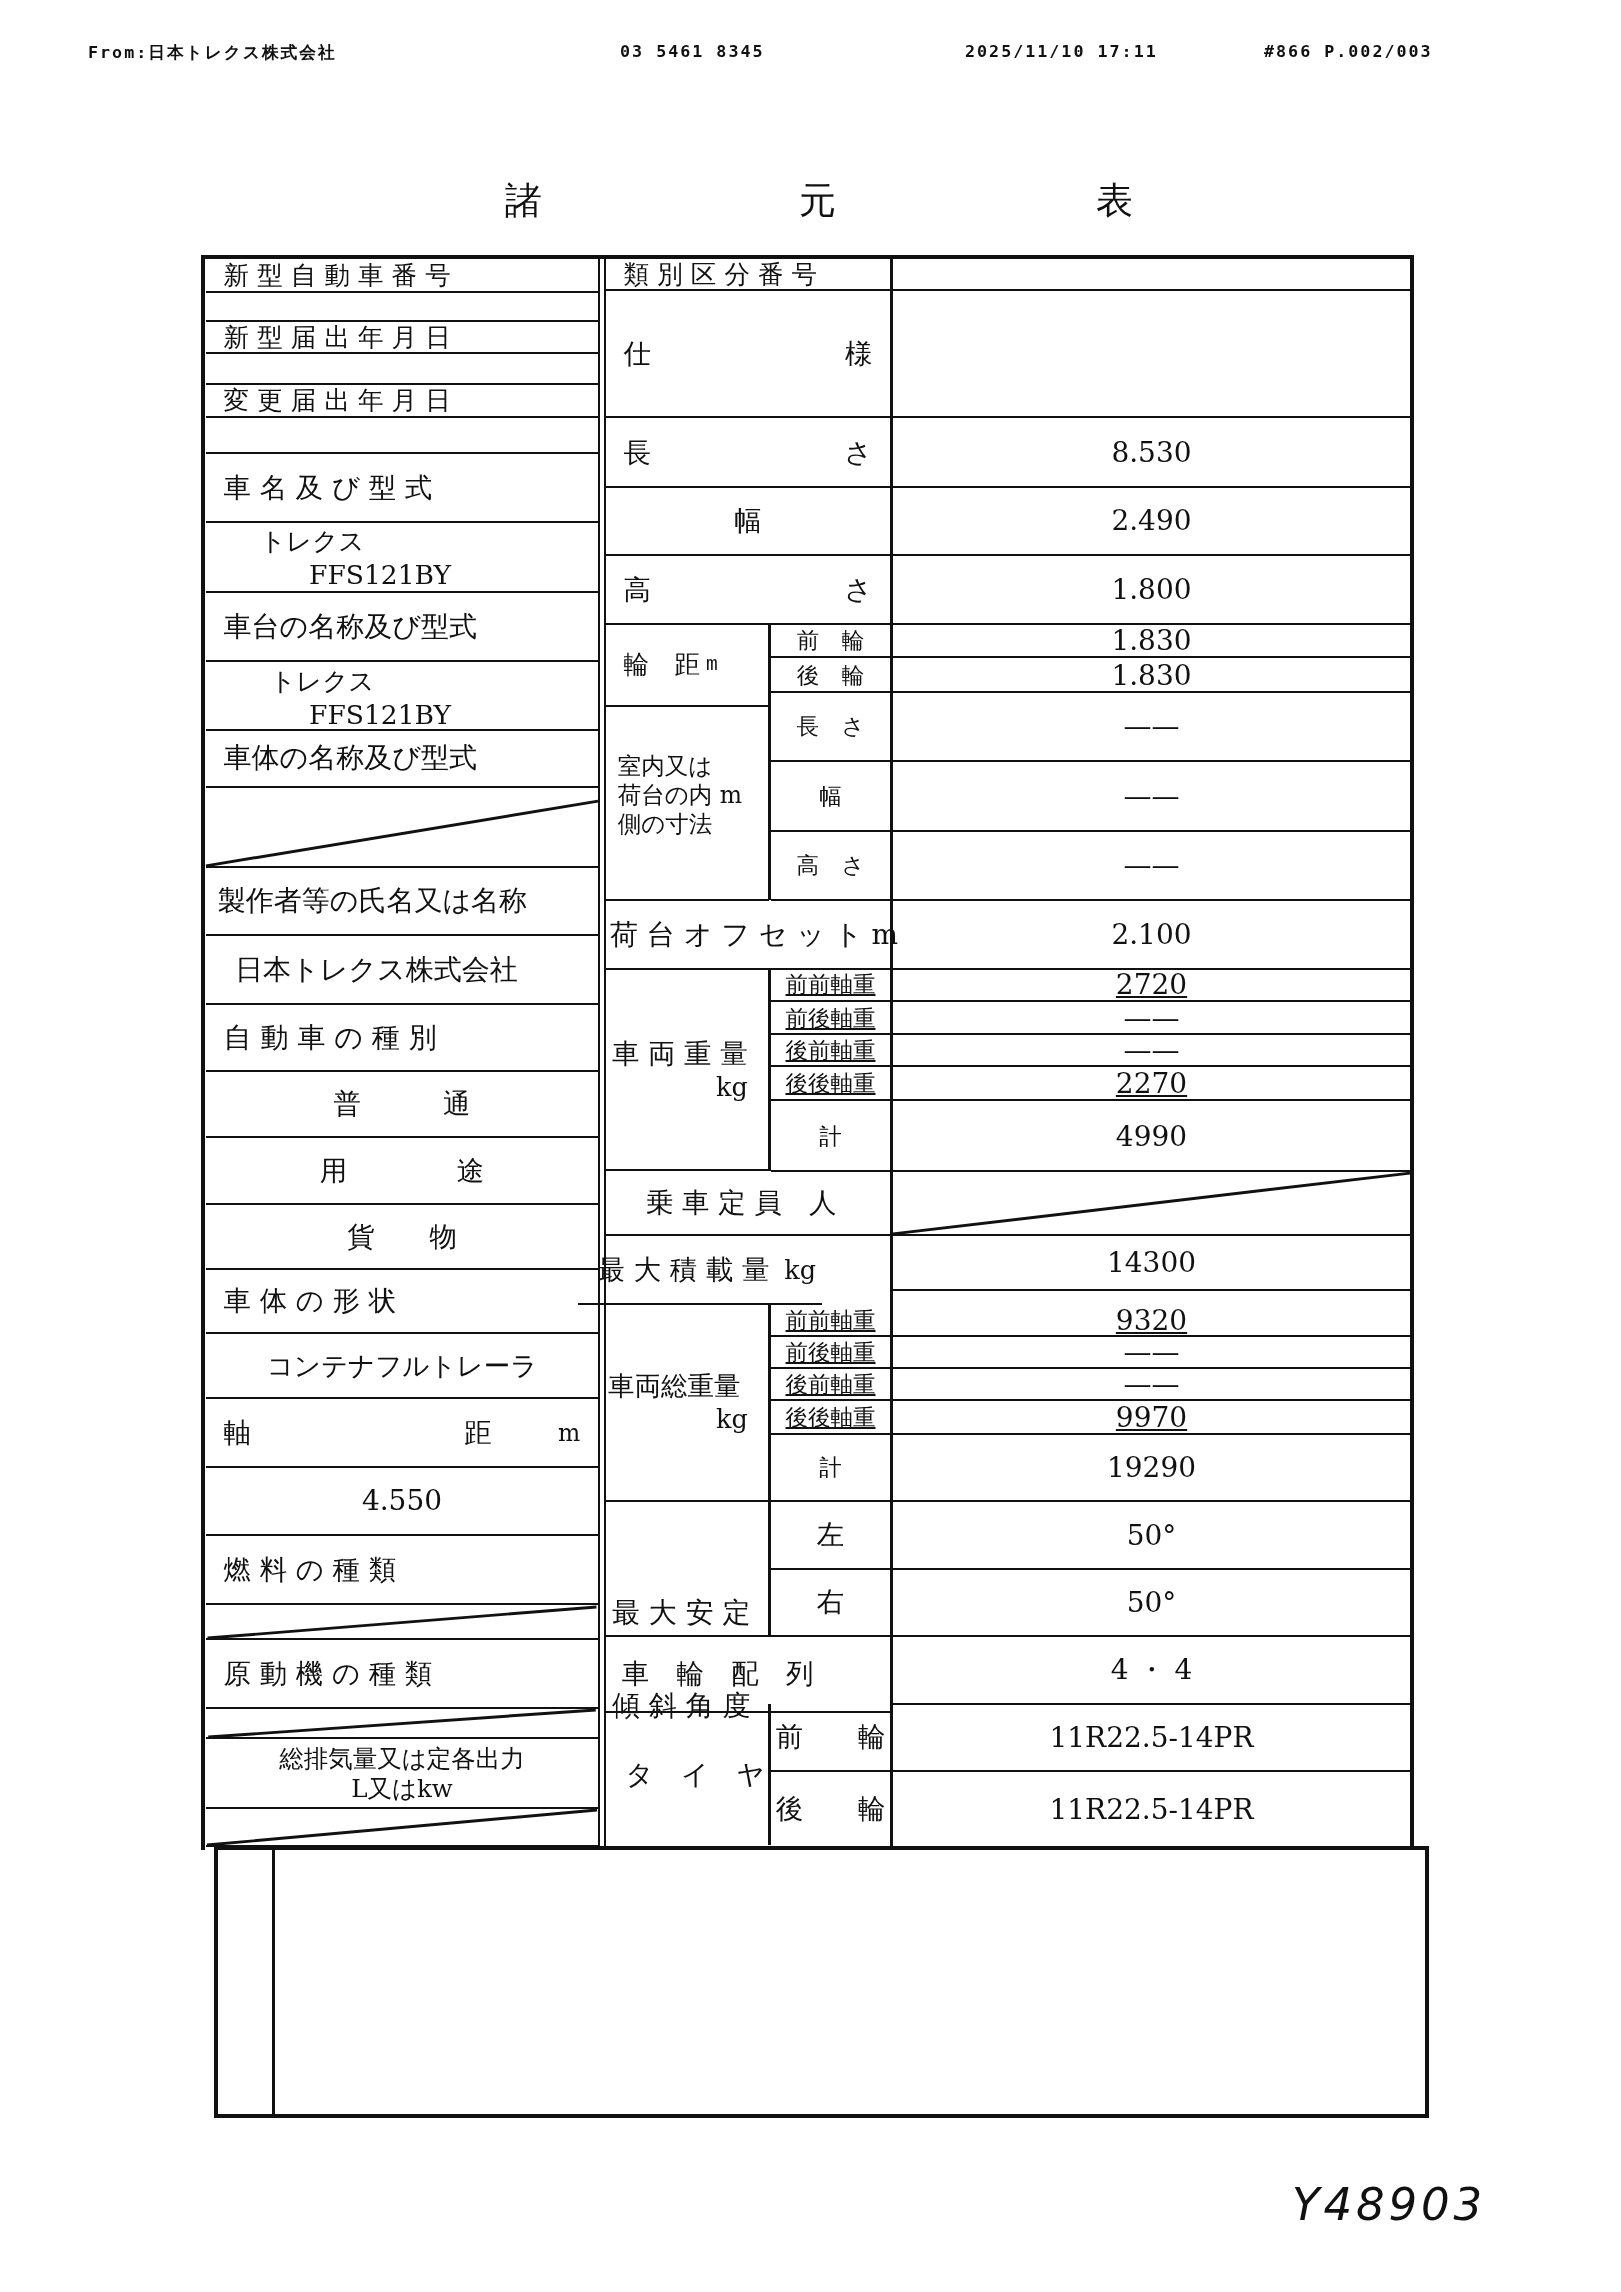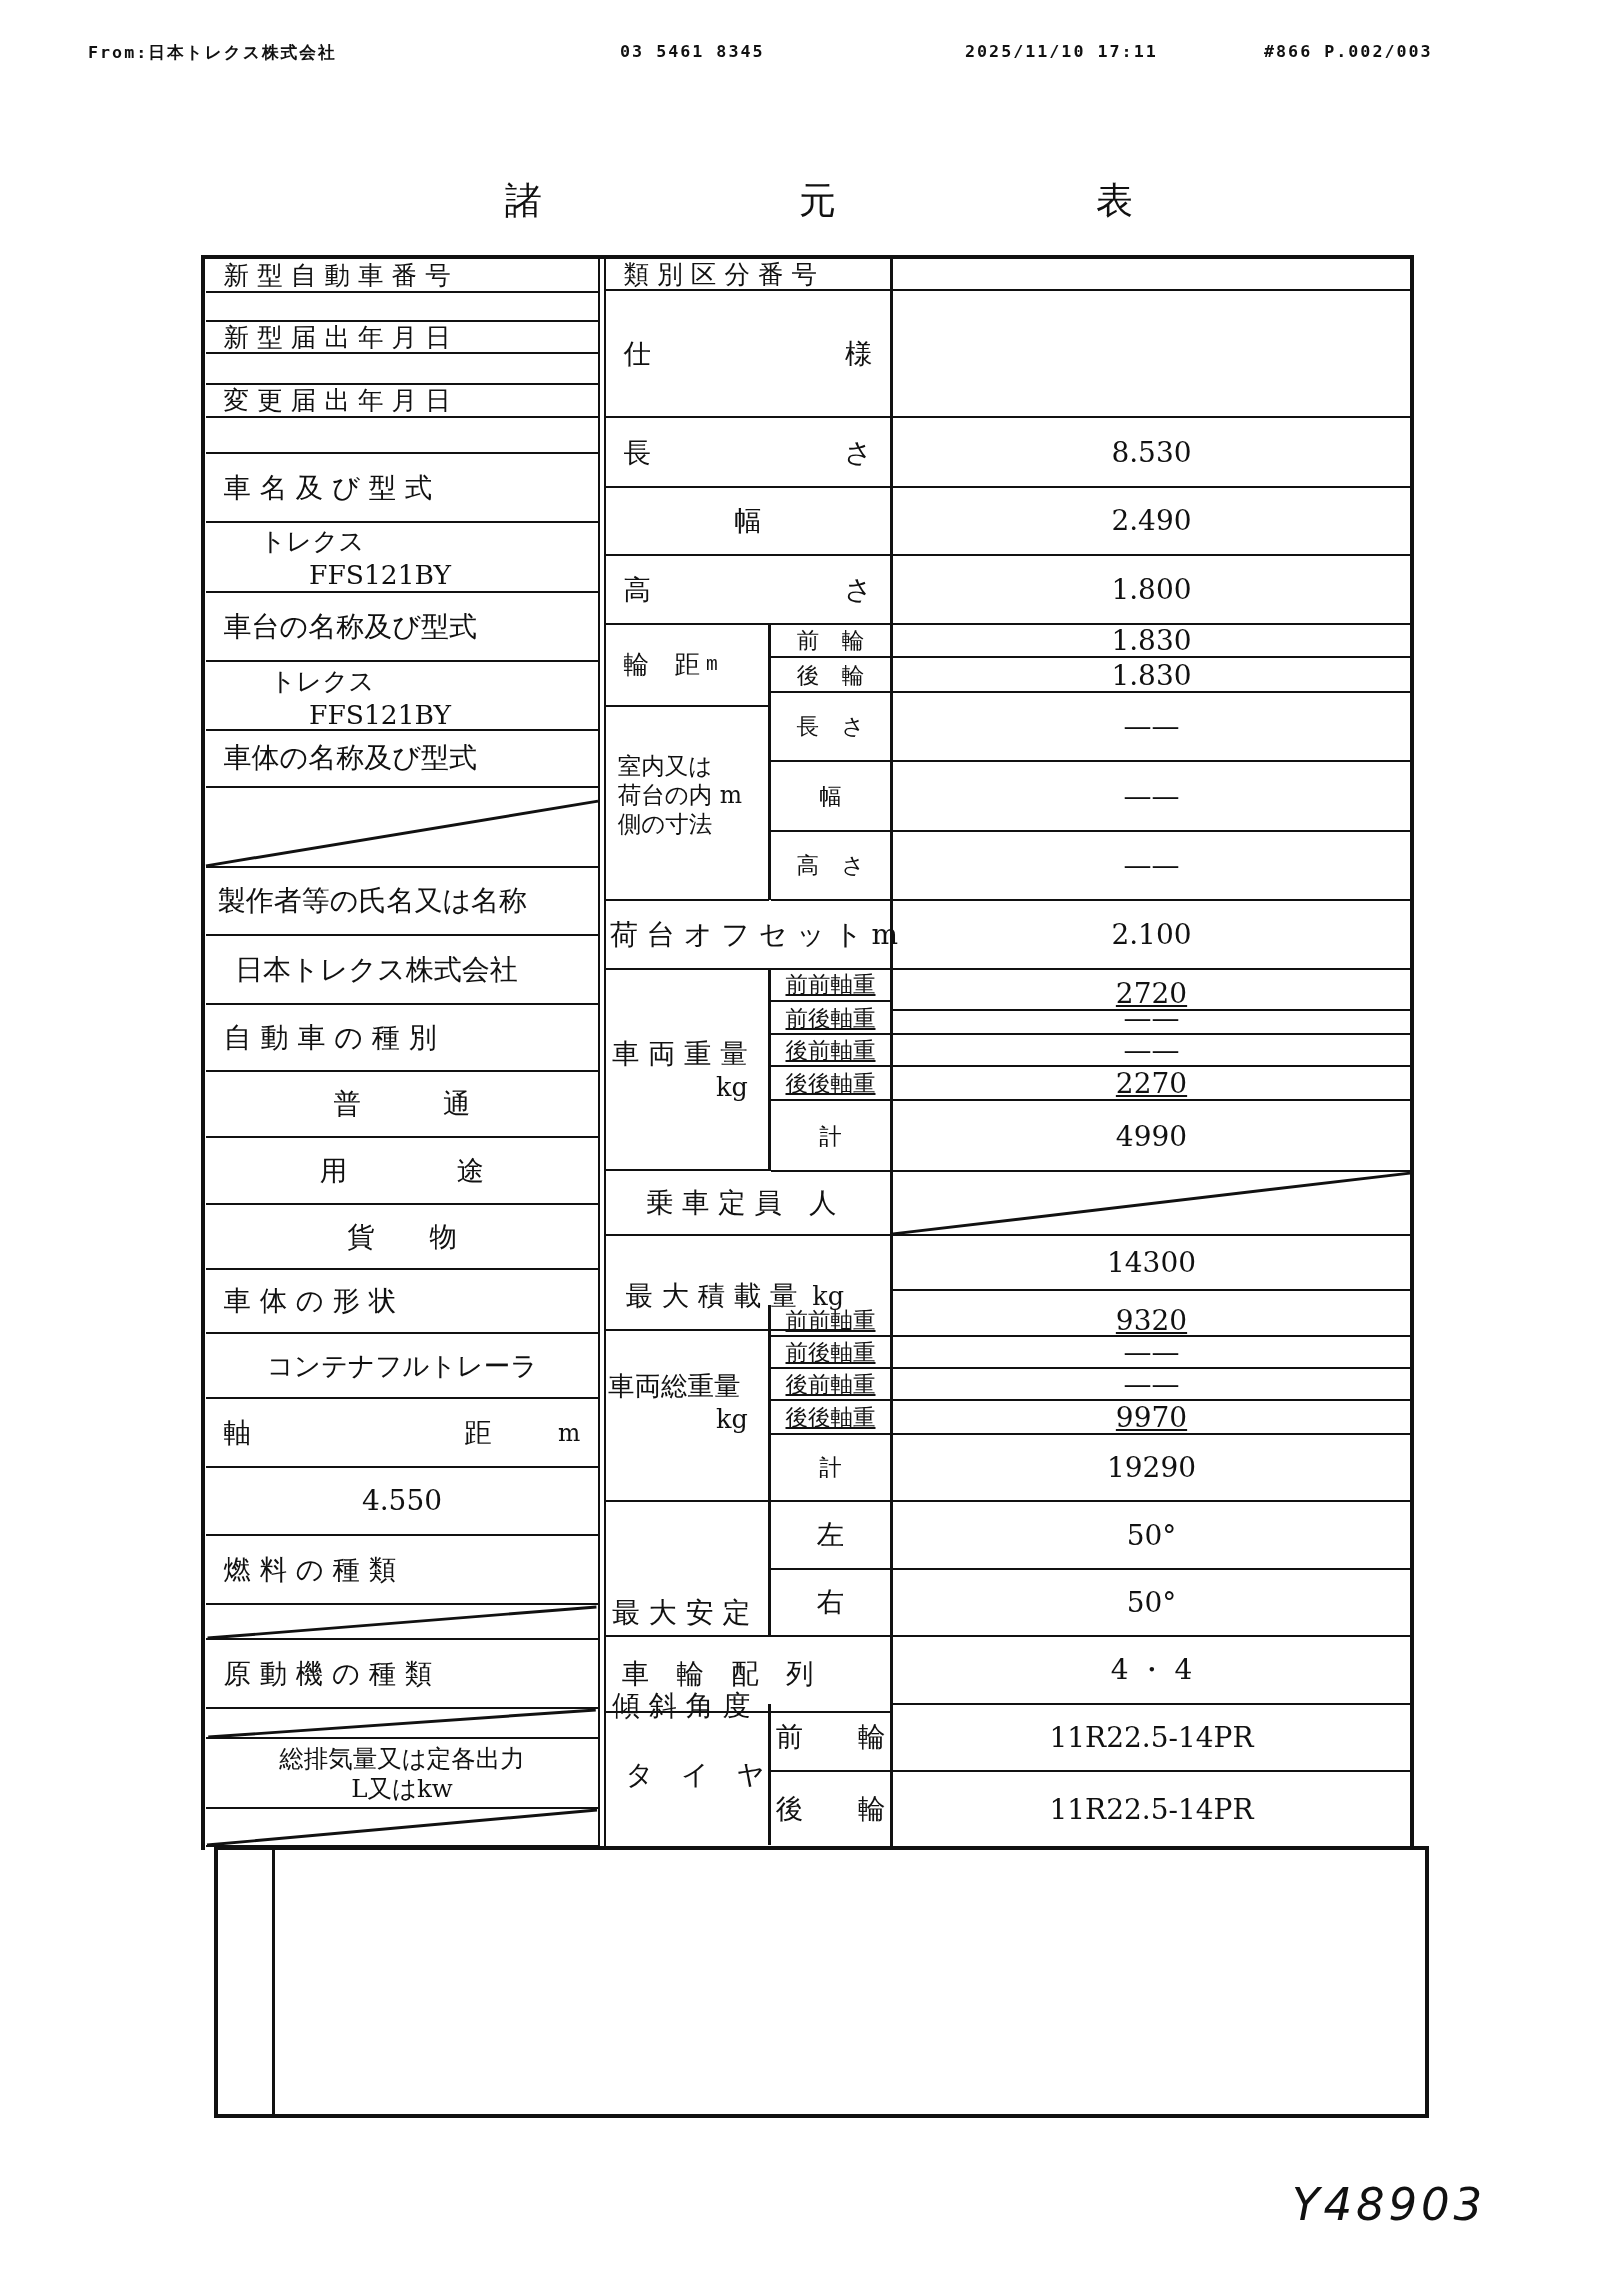--- a/index.html
+++ b/index.html
@@ -149,38 +149,38 @@
 
   <div class="cell" style="left:606px; top:901px; width:284px; height:69px; padding-left:3.9px; font-size:28px; white-space:pre;">荷 台 オ フ セ ッ ト m</div>
   <div class="cell val" style="left:893px; top:901px; width:517px; height:69px;">2.100</div>
 
   <div class="cell" style="left:606px; top:969px; width:163px; height:202px; display:block; padding-top:67px;">
     <div style="padding-left:5.9px; font-size:27.4px; white-space:pre;">車 両 重 量</div>
     <div style="padding-left:110px; font-size:25.5px;">kg</div>
   </div>
   <div class="vline" style="left:768px; top:969px; width:2.9px; height:202px;"></div>
   <div class="cell center small ul" style="left:771px; top:969px; width:119px; height:33px;">前前軸重</div>
-  <div class="cell val ul" style="left:893px; top:969px; width:517px; height:33px;margin-top:9px;">2720</div>
+  <div class="cell val ul" style="left:893px; top:969px; width:517px; height:33px;">2720</div>
   <div class="cell center small ul" style="left:771px; top:1003px; width:119px; height:32px;">前後軸重</div>
   <div class="cell val" style="left:893px; top:1003px; width:517px; height:32px;">——</div>
   <div class="cell center small ul" style="left:771px; top:1035px; width:119px; height:32px;">後前軸重</div>
   <div class="cell val" style="left:893px; top:1035px; width:517px; height:32px;">——</div>
   <div class="cell center small ul" style="left:771px; top:1067px; width:119px; height:34px;">後後軸重</div>
   <div class="cell val ul" style="left:893px; top:1067px; width:517px; height:34px;">2270</div>
   <div class="cell center small" style="left:771px; top:1102px; width:119px; height:70px;">計</div>
   <div class="cell val" style="left:893px; top:1102px; width:517px; height:70px;">4990</div>
 
   <div class="cell" style="left:606px; top:1171px; width:284px; height:65px; padding-left:40px; white-space:pre;">乗 車 定 員　人</div>
   <div class="cell" style="left:893px; top:1171px; width:517px; height:65px;">
     <svg class="diag" width="517" height="65" style="left:0; top:0;" viewBox="0 0 527 66">
         <line x1="0" y1="64" x2="527" y2="2" stroke="#111" stroke-width="3"></line>
       </svg>
   </div>
 
-  <div class="cell spread" style="left:606px; top:1236px; width:244px; height:69px; padding:0 5.9px 0 19.6px;margin-top:26px;">
+  <div class="cell spread" style="left:578px; top:1236px; width:244px; height:69px; padding:0 5.9px 0 19.6px;">
     <span style="white-space:pre;">最 大 積 載 量</span>
     <span style="font-size:25.5px;">kg</span>
   </div>
   <div class="cell val" style="left:893px; top:1236px; width:517px; height:55px;">14300</div>
 
   <div class="cell" style="left:606px; top:1305px; width:163px; height:197px; display:block; padding-top:63px;">
     <div style="padding-left:2px; font-size:26.5px;">車両総重量</div>
     <div style="padding-left:110px; font-size:25.5px;">kg</div>
   </div>
   <div class="vline" style="left:768px; top:1305px; width:2.9px; height:197px;"></div>

